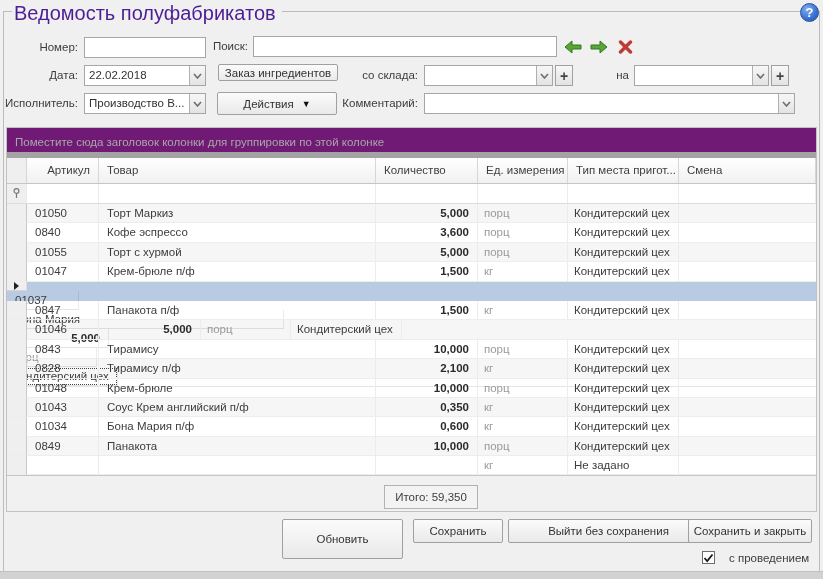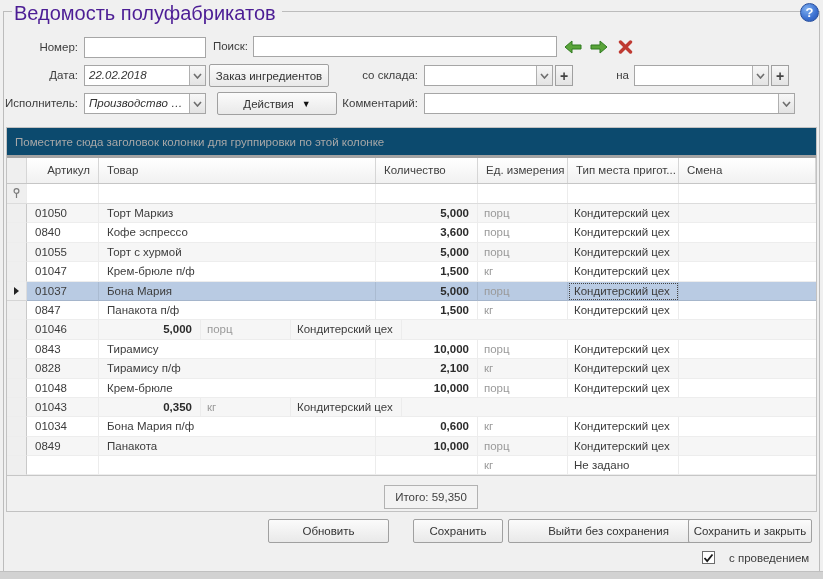--- a/index.html
+++ b/index.html
@@ -15,48 +15,48 @@
     background:#f0f0f0; padding:0 6px 0 2px; white-space:nowrap; z-index:5; }
   .help { position:absolute; left:800px; top:3px; width:19px; height:19px; border-radius:50%;
     background:radial-gradient(circle at 35% 30%, #7fb0f0, #3a6fd0 60%, #2a55ab);
     border:1px solid #274f9e; color:#fff; font-weight:bold; font-size:13px;
     display:flex; align-items:center; justify-content:center; z-index:6; cursor:pointer; }
   
   .lbl { position:absolute; height:21px; line-height:21px; text-align:right; color:#3c3c3c; }
   .tb { position:absolute; background:#fff; border:1px solid #a6a6a6; height:21px;
     font-family:inherit; font-size:11.5px; padding:0 4px; color:#333; }
   .combo { position:absolute; background:#fff; border:1px solid #a6a6a6; height:21px;
-    display:flex; align-items:stretch;font-style:italic; }
+    display:flex; align-items:stretch; }
   .combo .val { flex:1; padding:2px 4px; line-height:15px; white-space:nowrap; overflow:hidden;
     text-overflow:ellipsis; color:#333; }
   .drop { width:16px; background:linear-gradient(#f7f7f7,#e3e3e3); border-left:1px solid #b0b0b0;
     display:flex; align-items:center; justify-content:center; cursor:pointer; }
   .plus { position:absolute; width:18px; height:21px; background:linear-gradient(#f7f7f7,#e3e3e3);
     border:1px solid #a0a0a0; color:#444; font-size:14px; font-weight:bold; line-height:18px;
     text-align:center; cursor:pointer; }
   .btn { position:absolute; background:linear-gradient(#fbfbfb,#e9e9e9); border:1px solid #a0a0a0;
     border-radius:2px; font-family:inherit; font-size:11.5px; color:#333; cursor:pointer;
     display:flex; align-items:center; justify-content:center; gap:8px; }
   .icon-btn { position:absolute; width:20px; height:17px; background:transparent; border:none;
     cursor:pointer; display:flex; align-items:center; justify-content:center; }
   
   .grid { position:absolute; left:6px; top:127px; width:811px; height:385px;
     border:1px solid #c2c2c2; background:#fff; display:flex; flex-direction:column; }
-  .group-panel { height:30px; background:#0c4a6e; border-bottom:3px solid #a3a3a3;
+  .group-panel { height:30px; background:#701a75; border-bottom:6px solid #a3a3a3;
     color:#a8a8a8; line-height:29px; padding-left:8px; }
   .hdr-row { height:26px; display:flex; background:linear-gradient(#ffffff,#f1f1f1);
     border-bottom:1px solid #c6c6c6; color:#3f3f3f; }
   .hdr-row .hc { border-right:1px solid #d6d6d6; padding:0 8px; line-height:25px;
     white-space:nowrap; overflow:hidden; cursor:pointer; }
   .filter-row { height:20px; display:flex; background:#fff; border-bottom:1px solid #dcdcdc; }
   .filter-row .fc { border-right:1px solid #ececec; }
   .rows { flex:0 0 auto; }
   .grid-row { height:19.4px; display:flex; background:#fff; cursor:pointer; }
   .grid-row.stripe { background:#f6f6f6; }
-  .grid-row.selected { background:#b9cbe3; }
+  .grid-row.selected { background:#b9cbe3;flex-direction:column; }
   .cell { border-right:1px solid #ececec; border-bottom:1px solid #ededed;
     line-height:18px; padding:0 8px; white-space:nowrap; overflow:hidden; }
   .grid-row.selected .cell { border-right-color:rgba(0,0,0,0.08); border-bottom-color:rgba(0,0,0,0.10); }
   .c-ind { width:20px; flex:none; background:#efefef; border-right:1px solid #c9c9c9;
     padding:0; display:flex; align-items:center; justify-content:center; }
   .c-art { width:72px; flex:none; }
   .c-prod { width:277px; flex:none; }
   .c-qty { width:102px; flex:none; text-align:right; font-weight:bold; color:#2b2b2b; }
   .c-unit { width:90px; flex:none; color:#9a9a9a; padding-left:6px; }
   .c-type { width:111px; flex:none; padding-left:6px; }
@@ -107,21 +107,21 @@
 
 <div class="lbl" style="left:0;width:78px;top:65px">Дата:</div>
 <div class="combo" style="left:84px;top:65px;width:122px">
   <div class="val">22.02.2018</div>
   <div class="drop">
       <svg class="chev" width="9" height="6" viewBox="0 0 9 6">
         <path d="M1 1 L4.5 5 L8 1" fill="none" stroke="#6f6f6f" stroke-width="1.6"></path>
       </svg>
     </div>
 </div>
-<button class="btn" style="left:209px;top:64px;width:120px;height:23px">
+<button class="btn" style="left:218px;top:64px;width:120px;height:17px">
     <span>Заказ ингредиентов</span>
   </button>
 <div class="lbl" style="left:348px;width:70px;top:65px">со склада:</div>
 <div class="combo" style="left:424px;top:65px;width:129px">
   <div class="val"></div>
   <div class="drop">
       <svg class="chev" width="9" height="6" viewBox="0 0 9 6">
         <path d="M1 1 L4.5 5 L8 1" fill="none" stroke="#6f6f6f" stroke-width="1.6"></path>
       </svg>
     </div>
@@ -274,20 +274,21 @@
         <div class="cell c-art">01048</div>
         <div class="cell c-prod">Крем-брюле</div>
         <div class="cell c-qty">10,000</div>
         <div class="cell c-unit">порц</div>
         <div class="cell c-type">Кондитерский цех</div>
         <div class="cell c-shift"></div>
       </div>
       <div class="grid-row stripe">
         <div class="cell c-ind"></div>
         <div class="cell c-art">01043</div>
+        <div class="cell c-prod">Соус Крем английский п/ф</div>
         <div class="cell c-qty">0,350</div>
         <div class="cell c-unit">кг</div>
         <div class="cell c-type">Кондитерский цех</div>
         <div class="cell c-shift"></div>
       </div>
       <div class="grid-row">
         <div class="cell c-ind"></div>
         <div class="cell c-art">01034</div>
         <div class="cell c-prod">Бона Мария п/ф</div>
         <div class="cell c-qty">0,600</div>
@@ -312,21 +313,21 @@
         <div class="cell c-unit">кг</div>
         <div class="cell c-type">Не задано</div>
         <div class="cell c-shift"></div>
       </div>
     </div>
   <div class="grid-footer">
     <div class="total-box">Итого: 59,350</div>
   </div>
 </div>
 
-<button class="btn" style="left:268px;top:519px;width:121px;height:24px">
+<button class="btn" style="left:282px;top:519px;width:121px;height:40px">
     <span>Обновить</span>
   </button>
 <button class="btn" style="left:413px;top:519px;width:90px;height:24px">
     <span>Сохранить</span>
   </button>
 <button class="btn" style="left:508px;top:519px;width:201px;height:24px">
     <span>Выйти без сохранения</span>
   </button>
 <button class="btn" style="left:688px;top:519px;width:124px;height:24px">
     <span>Сохранить и закрыть</span>

